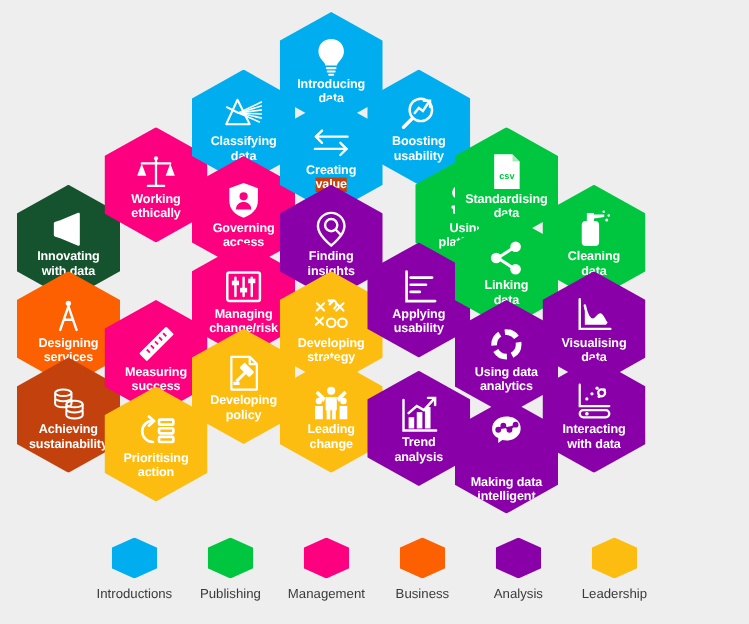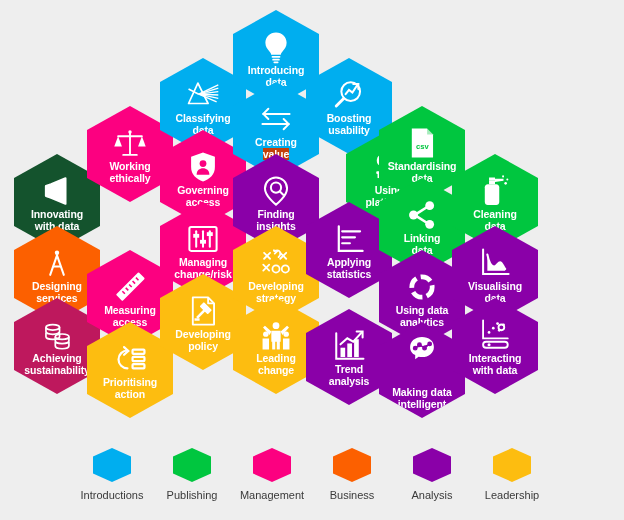--- a/index.html
+++ b/index.html
@@ -130,21 +130,21 @@
           <svg viewBox="0 0 40 40" fill="none" stroke="#fff" stroke-width="2.4" stroke-linecap="round">
             <circle cx="20" cy="8" r="2.6" fill="#fff" stroke="none"></circle>
             <path d="M20 11 L12 34"></path>
             <path d="M20 11 L28 34"></path>
             <path d="M16 24 L24 24"></path>
           </svg>
         </span>
         <span class="hex-label">Designing
 services</span>
       </div>
-      <div class="hex" style="left: 14px; top: 298px; background: #be185d;">
+      <div class="hex" style="left: 14px; top: 298px; background: #c2410c;">
         <span class="hex-icon">
           <svg viewBox="0 0 40 40" fill="none" stroke="#fff" stroke-width="2">
             <ellipse cx="15" cy="11" rx="8" ry="3.2"></ellipse>
             <path d="M7 11 v5 a8 3.2 0 0 0 16 0 v-5"></path>
             <path d="M7 17 v5 a8 3.2 0 0 0 16 0 v-5"></path>
             <ellipse cx="26" cy="22" rx="8" ry="3.2"></ellipse>
             <path d="M18 22 v5 a8 3.2 0 0 0 16 0 v-5"></path>
             <path d="M18 28 v5 a8 3.2 0 0 0 16 0 v-5"></path>
           </svg>
         </span>
@@ -172,21 +172,21 @@
             <g stroke="#FC0080" stroke-width="1.8">
               <path d="M27 9 l3 3"></path>
               <path d="M23 13 l3 3"></path>
               <path d="M19 17 l3 3"></path>
               <path d="M15 21 l3 3"></path>
               <path d="M11 25 l3 3"></path>
             </g>
           </svg>
         </span>
         <span class="hex-label">Measuring
-access</span>
+success</span>
       </div>
       <div class="hex" style="left: 87px; top: 322px; background: rgb(253, 189, 16);">
         <span class="hex-icon">
           <svg viewBox="0 0 40 40" fill="none" stroke="#fff" stroke-width="2.6" stroke-linecap="round">
             <path d="M17 10 A10.5 10.5 0 1 0 17 31"></path>
             <path d="M13 6 L18 10.5 L13 15"></path>
             <rect x="23" y="9" width="14" height="5" rx="1"></rect>
             <rect x="23" y="17.5" width="14" height="5" rx="1"></rect>
             <rect x="23" y="26" width="14" height="5" rx="1"></rect>
           </svg>
@@ -350,21 +350,21 @@
       <div class="hex" style="left: 306px; top: 202px; background: rgb(138, 0, 168);">
         <span class="hex-icon">
           <svg viewBox="0 0 40 40" fill="none" stroke="#fff" stroke-width="2.6" stroke-linecap="round">
             <path d="M8 5 V34 H36"></path>
             <path d="M12 11 H33"></path>
             <path d="M12 18 H27"></path>
             <path d="M12 25 H21"></path>
           </svg>
         </span>
         <span class="hex-label">Applying
-statistics</span>
+usability</span>
       </div>
       <div class="hex" style="left: 306px; top: 274px; background: rgb(138, 0, 168); margin-top: 35px;">
         <span class="hex-icon">
           <svg viewBox="0 0 40 40" fill="none" stroke="#fff" stroke-width="2.4" stroke-linecap="round">
             <path d="M5 5 V35 H37"></path>
             <rect x="10" y="22" width="5.5" height="11" fill="#fff" stroke="none"></rect>
             <rect x="18" y="17" width="5.5" height="16" fill="#fff" stroke="none"></rect>
             <rect x="26" y="12" width="5.5" height="21" fill="#fff" stroke="none"></rect>
             <path d="M10 18 L18 11 L25 15 L35 4"></path>
             <path d="M29 3 L36 3 L36 10"></path>
@@ -399,21 +399,21 @@
       </div>
       <div class="hex" style="left: 379px; top: 250px; background: rgb(138, 0, 168); justify-content: center;">
         <span class="hex-icon">
           <svg viewBox="0 0 40 40" fill="none" stroke="#fff" stroke-width="5.6" stroke-linecap="butt">
             <circle cx="20" cy="20" r="12" stroke-dasharray="13 5.2"></circle>
           </svg>
         </span>
         <span class="hex-label">Using data
 analytics</span>
       </div>
-      <div class="hex" style="left: 379px; top: 322px; background: rgb(138, 0, 168); gap: 20px;">
+      <div class="hex" style="left: 379px; top: 332px; background: rgb(138, 0, 168); gap: 20px;">
         <span class="hex-icon">
           <svg viewBox="0 0 40 40">
             <path d="M20 6 C12 6 6 11 6 18 c0 5 3 8 6 9 v5 l4-3 c1.3 0.3 2.6 0.5 4 0.5 8 0 14-5 14-12 S28 6 20 6 Z" fill="#fff"></path>
             <g stroke="#8A00A8" stroke-width="1.7" fill="#8A00A8">
               <path d="M12 19 L17 15 L23 19 L29 14"></path>
               <circle cx="12" cy="19" r="2"></circle>
               <circle cx="17" cy="15" r="2"></circle>
               <circle cx="23" cy="19" r="2"></circle>
               <circle cx="29" cy="14" r="2"></circle>
             </g>

